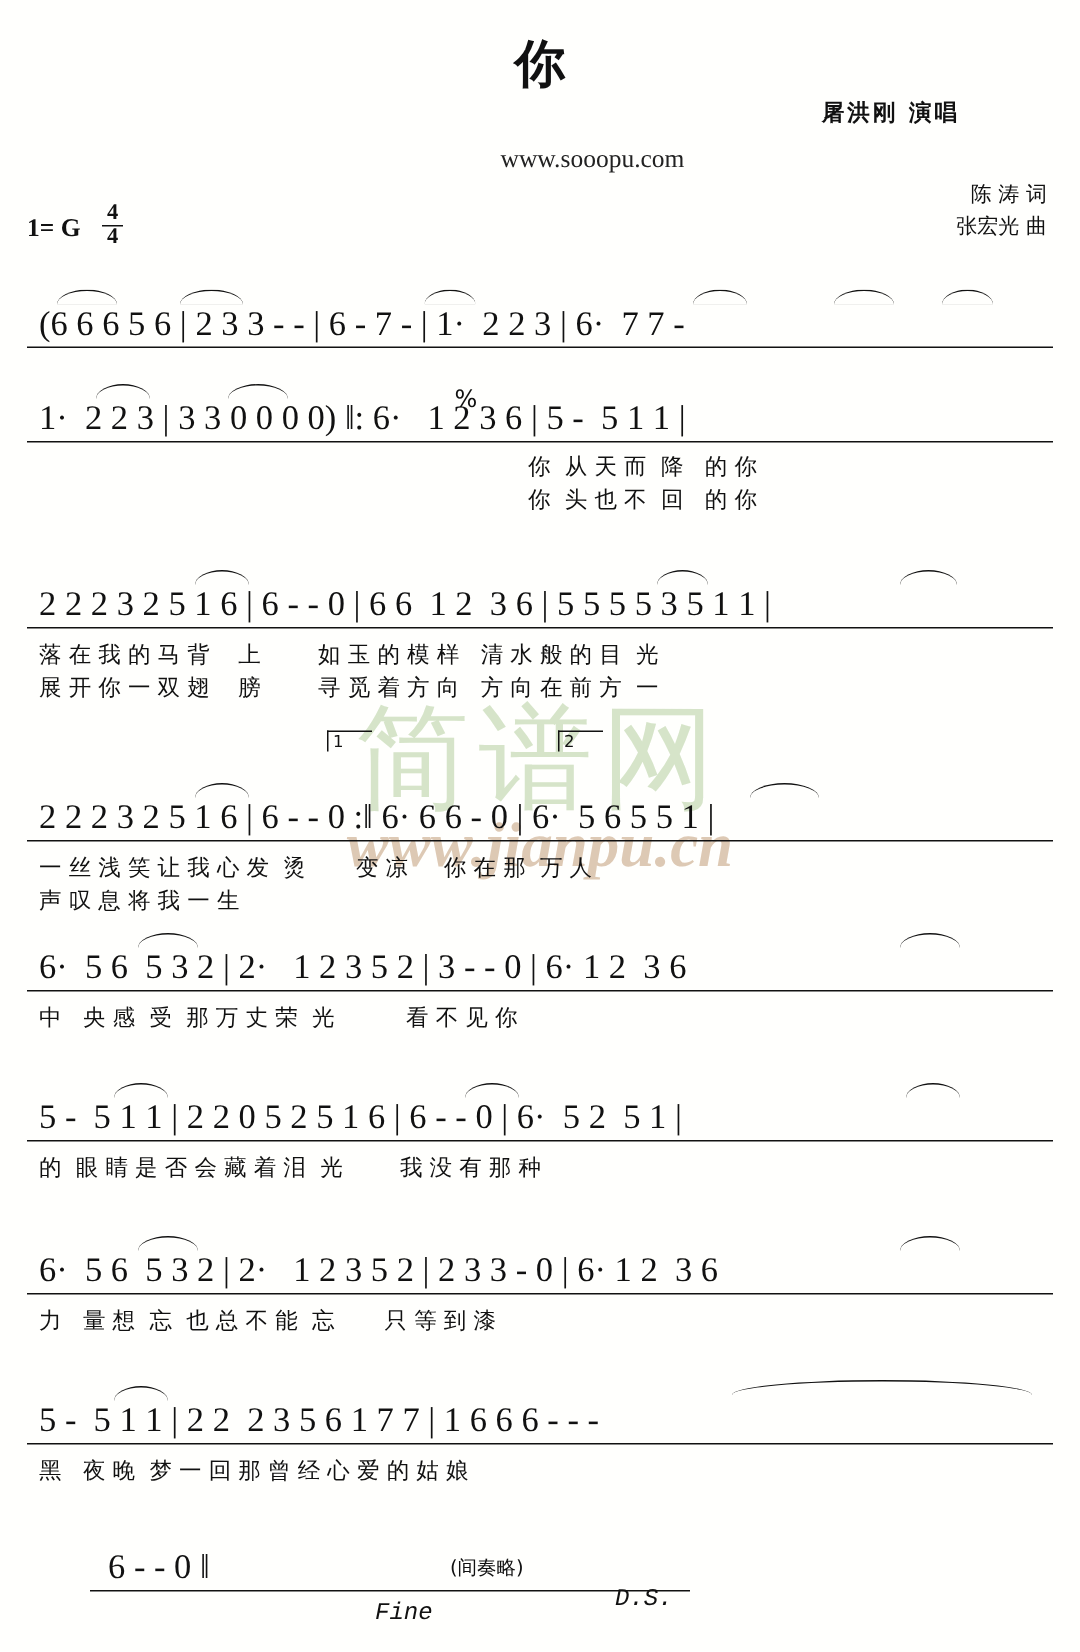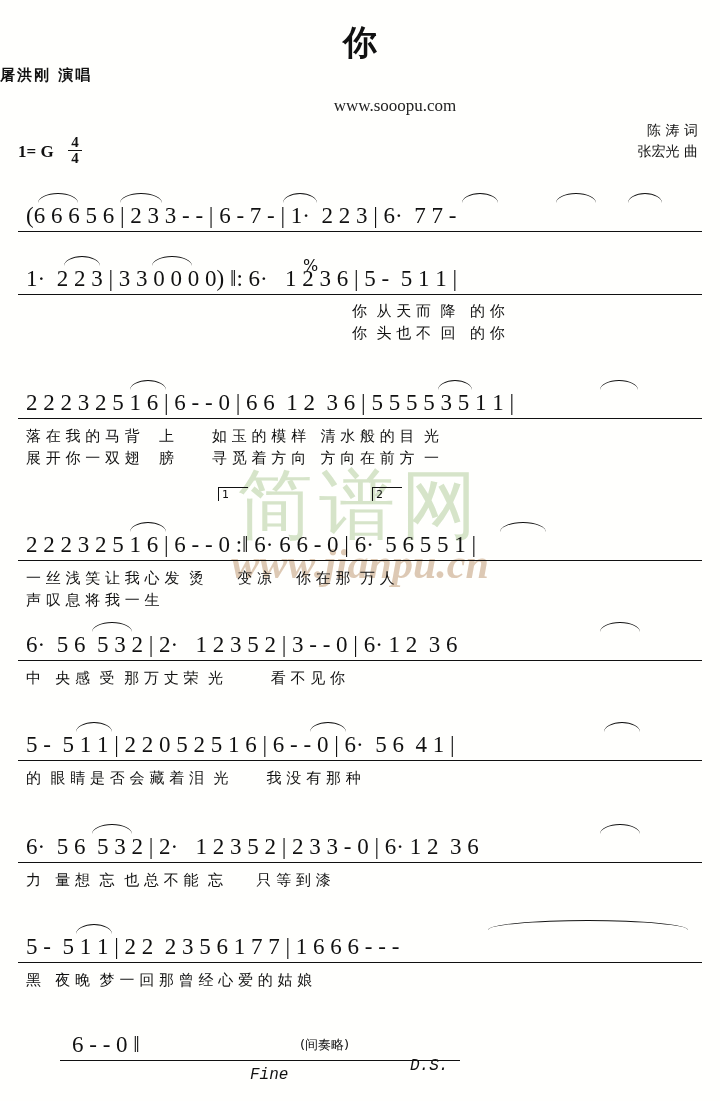--- a/index.html
+++ b/index.html
@@ -58,21 +58,21 @@
     font-size: 34px;
     font-weight: bold;
     color: #111;
     font-family: "DejaVu Sans", sans-serif;
   }
   .singer {
     position: absolute;
     top: 66px;
     left: 0;
     width: 640px;
-    text-align: left;
+    text-align: right;
     font-size: 15px;
     font-weight: bold;
     color: #111;
     letter-spacing: 2px;
     font-family: "DejaVu Sans", sans-serif;
   }
   .site {
     position: absolute;
     top: 96px;
     left: 0;
@@ -234,21 +234,21 @@
   <div class="lyr" style="top:569px; left:26px;">一 丝 浅 笑 让 我 心 发  烫       变 凉     你 在 那  万 人</div>
   <div class="lyr" style="top:591px; left:26px;">声 叹 息 将 我 一 生</div>
 
   <div class="sysline" style="top:660px;"></div>
   <div class="notes" style="top:632px; left:26px;">6·  5 6  5 3 2 | 2·   1 2 3 5 2 | 3 - - 0 | 6· 1 2  3 6</div>
   <div class="slur" style="top:622px; left:92px; width:40px;"></div>
   <div class="slur" style="top:622px; left:600px; width:40px;"></div>
   <div class="lyr" style="top:669px; left:26px;">中   央 感  受  那 万 丈 荣  光          看 不 见 你</div>
 
   <div class="sysline" style="top:760px;"></div>
-  <div class="notes" style="top:732px; left:26px;">5 -  5 1 1 | 2 2 0 5 2 5 1 6 | 6 - - 0 | 6·  5 6  4 1 |</div>
+  <div class="notes" style="top:732px; left:26px;">5 -  5 1 1 | 2 2 0 5 2 5 1 6 | 6 - - 0 | 6·  5 2  5 1 |</div>
   <div class="slur" style="top:722px; left:76px; width:36px;"></div>
   <div class="slur" style="top:722px; left:310px; width:36px;"></div>
   <div class="slur" style="top:722px; left:604px; width:36px;"></div>
   <div class="lyr" style="top:769px; left:26px;">的  眼 睛 是 否 会 藏 着 泪  光        我 没 有 那 种</div>
 
   <div class="sysline" style="top:862px;"></div>
   <div class="notes" style="top:834px; left:26px;">6·  5 6  5 3 2 | 2·   1 2 3 5 2 | 2 3 3 - 0 | 6· 1 2  3 6</div>
   <div class="slur" style="top:824px; left:92px; width:40px;"></div>
   <div class="slur" style="top:824px; left:600px; width:40px;"></div>
   <div class="lyr" style="top:871px; left:26px;">力   量 想  忘  也 总 不 能  忘       只 等 到 漆</div>

